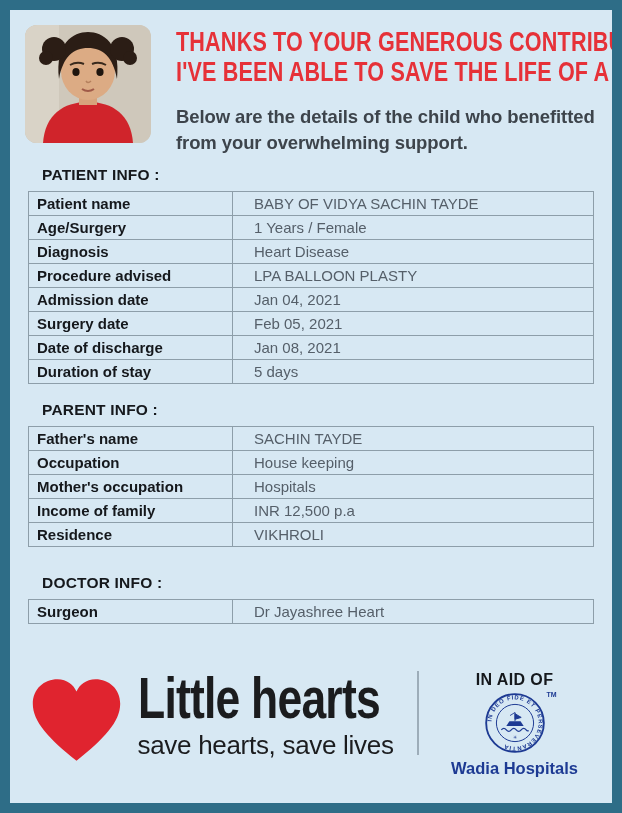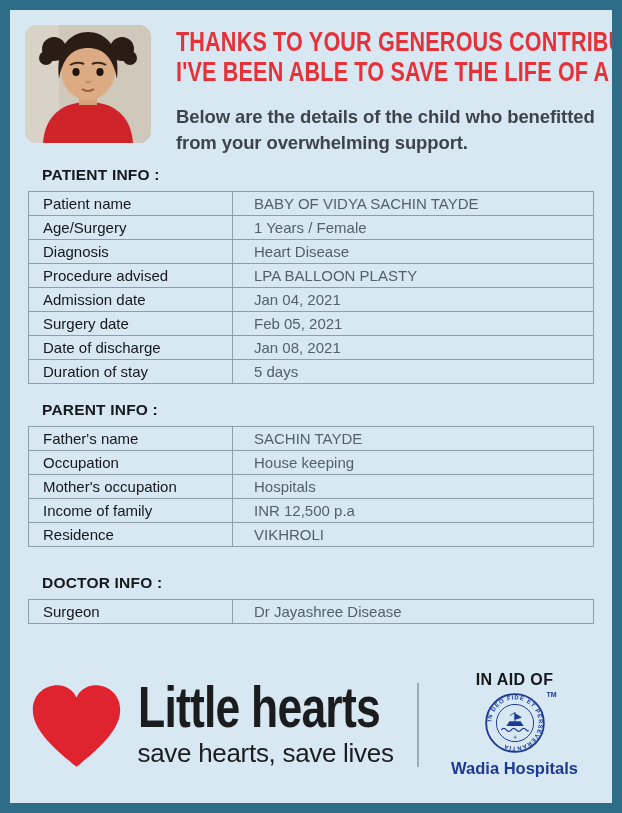--- a/index.html
+++ b/index.html
@@ -52,31 +52,31 @@
   .section-heading.third { margin-top: 27px; }
   table.info-table {
     margin-left: 18px; width: 566px;
     border-collapse: collapse;
   }
   .info-table td {
     border: 1px solid var(--table_border, #8d9ea9);
     height: 24px; font-size: 15px; vertical-align: middle;
   }
   .info-table td.label {
-    width: 204px; padding-left: 14px;
-    font-weight: 400; color: var(--text_dark, #1c2025);
+    width: 204px; padding-left: 8px;
+    font-weight: 700; color: var(--text_dark, #1c2025);
   }
   .info-table td.value {
     padding-left: 21px;
     font-weight: 400; color: var(--value_gray, #555f69);
   }
 
   
   .footer {
-    display: flex; align-items: center; justify-content: center;
+    display: flex; justify-content: center;
     margin-top: 47px;
   }
   .heart { flex: none; margin-top: 6px; }
   .brand-block { width: 258px; margin-left: 14px; }
   .brand {
     font-size: 57px; font-weight: 700; line-height: 0.95;
     color: var(--brand_black, #1b1c1e);
     letter-spacing: -1px; white-space: nowrap;
     transform: scaleX(0.78); transform-origin: left center;
   }
@@ -209,21 +209,21 @@
           <td class="value">VIKHROLI</td>
         </tr>
       </tbody>
     </table>
 
     <div class="section-heading third">DOCTOR INFO :</div>
     <table class="info-table">
       <tbody>
         <tr>
           <td class="label">Surgeon</td>
-          <td class="value">Dr Jayashree Disease</td>
+          <td class="value">Dr Jayashree Heart</td>
         </tr>
       </tbody>
     </table>
 
     <div class="footer">
       <div class="heart">
         <svg width="95" height="86" viewBox="0 0 100 90">
           <path d="M50 88 C21 65 4 47 4 28 C4 12 16 2 30 2 C40 2 47 8 50 15 C53 8 60 2 70 2 C84 2 96 12 96 28 C96 47 79 65 50 88 Z" fill="#e0242f"></path>
         </svg>
       </div>

